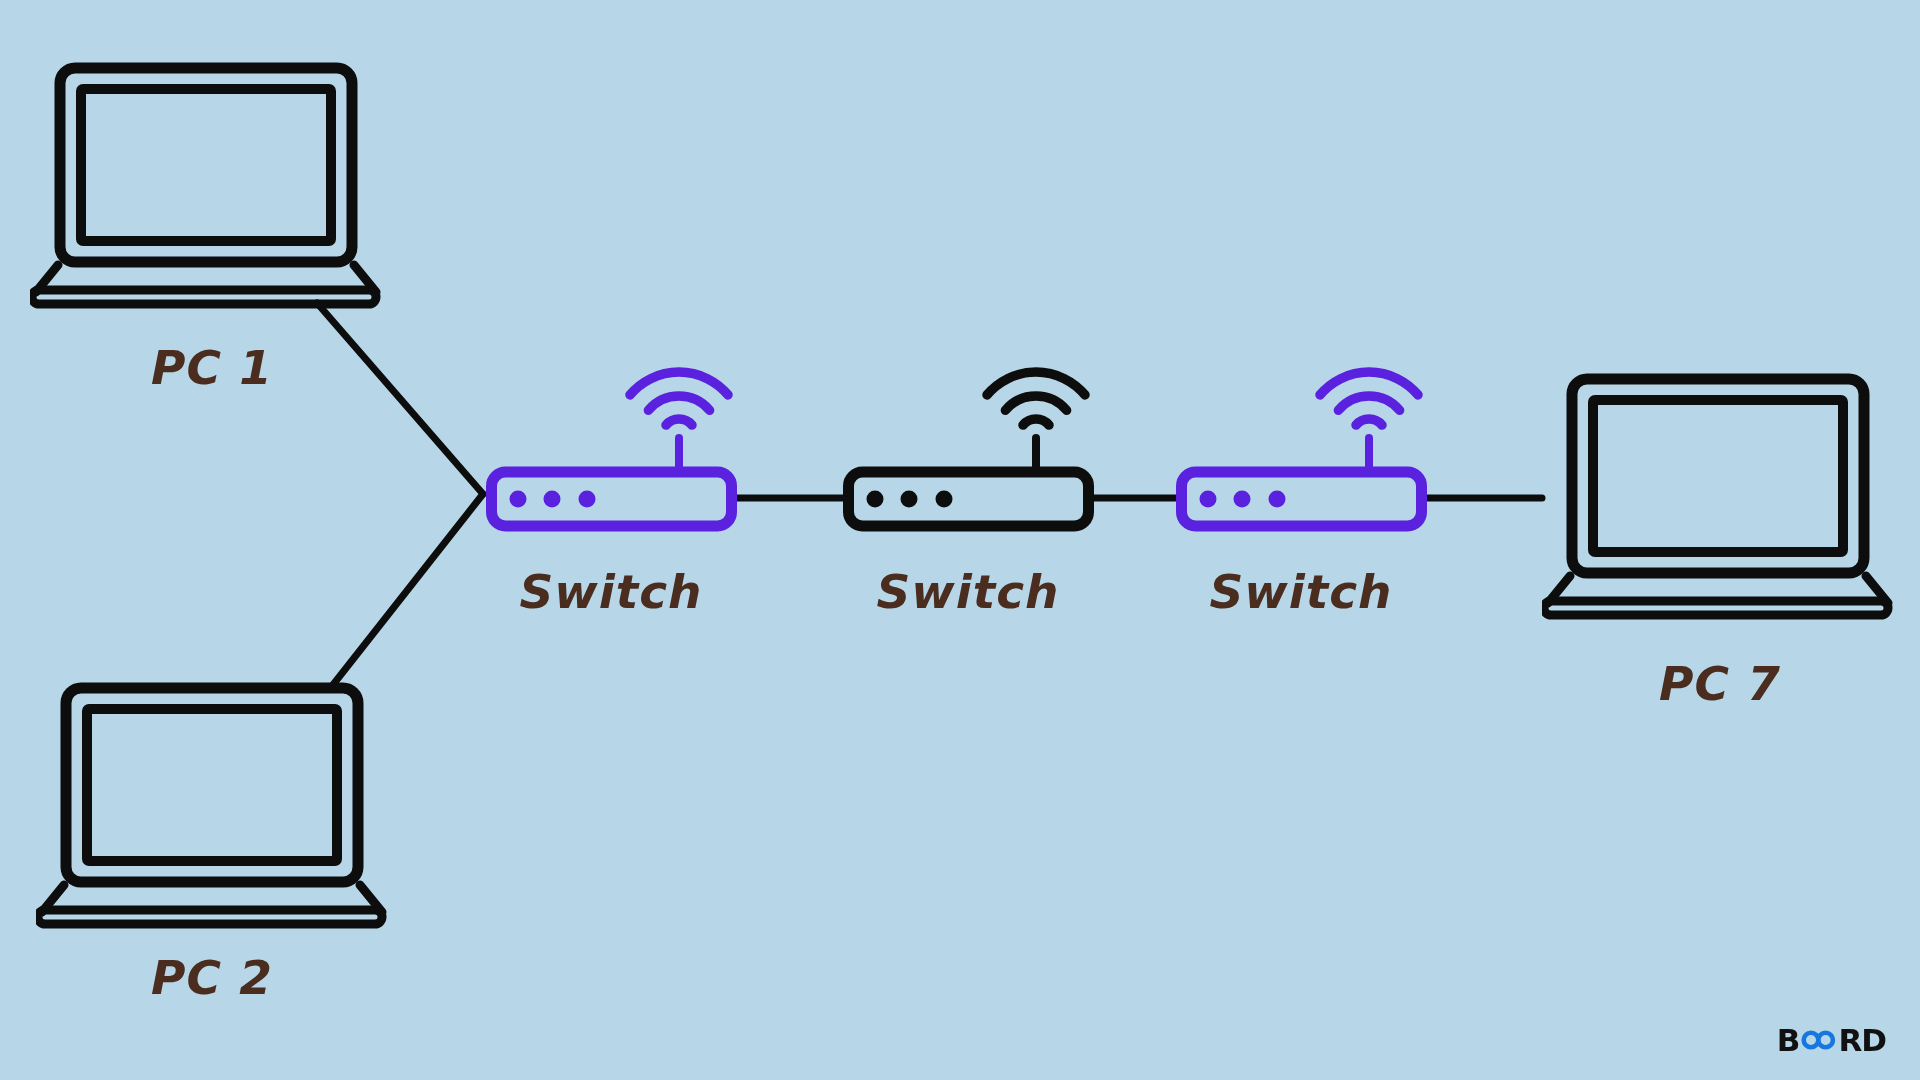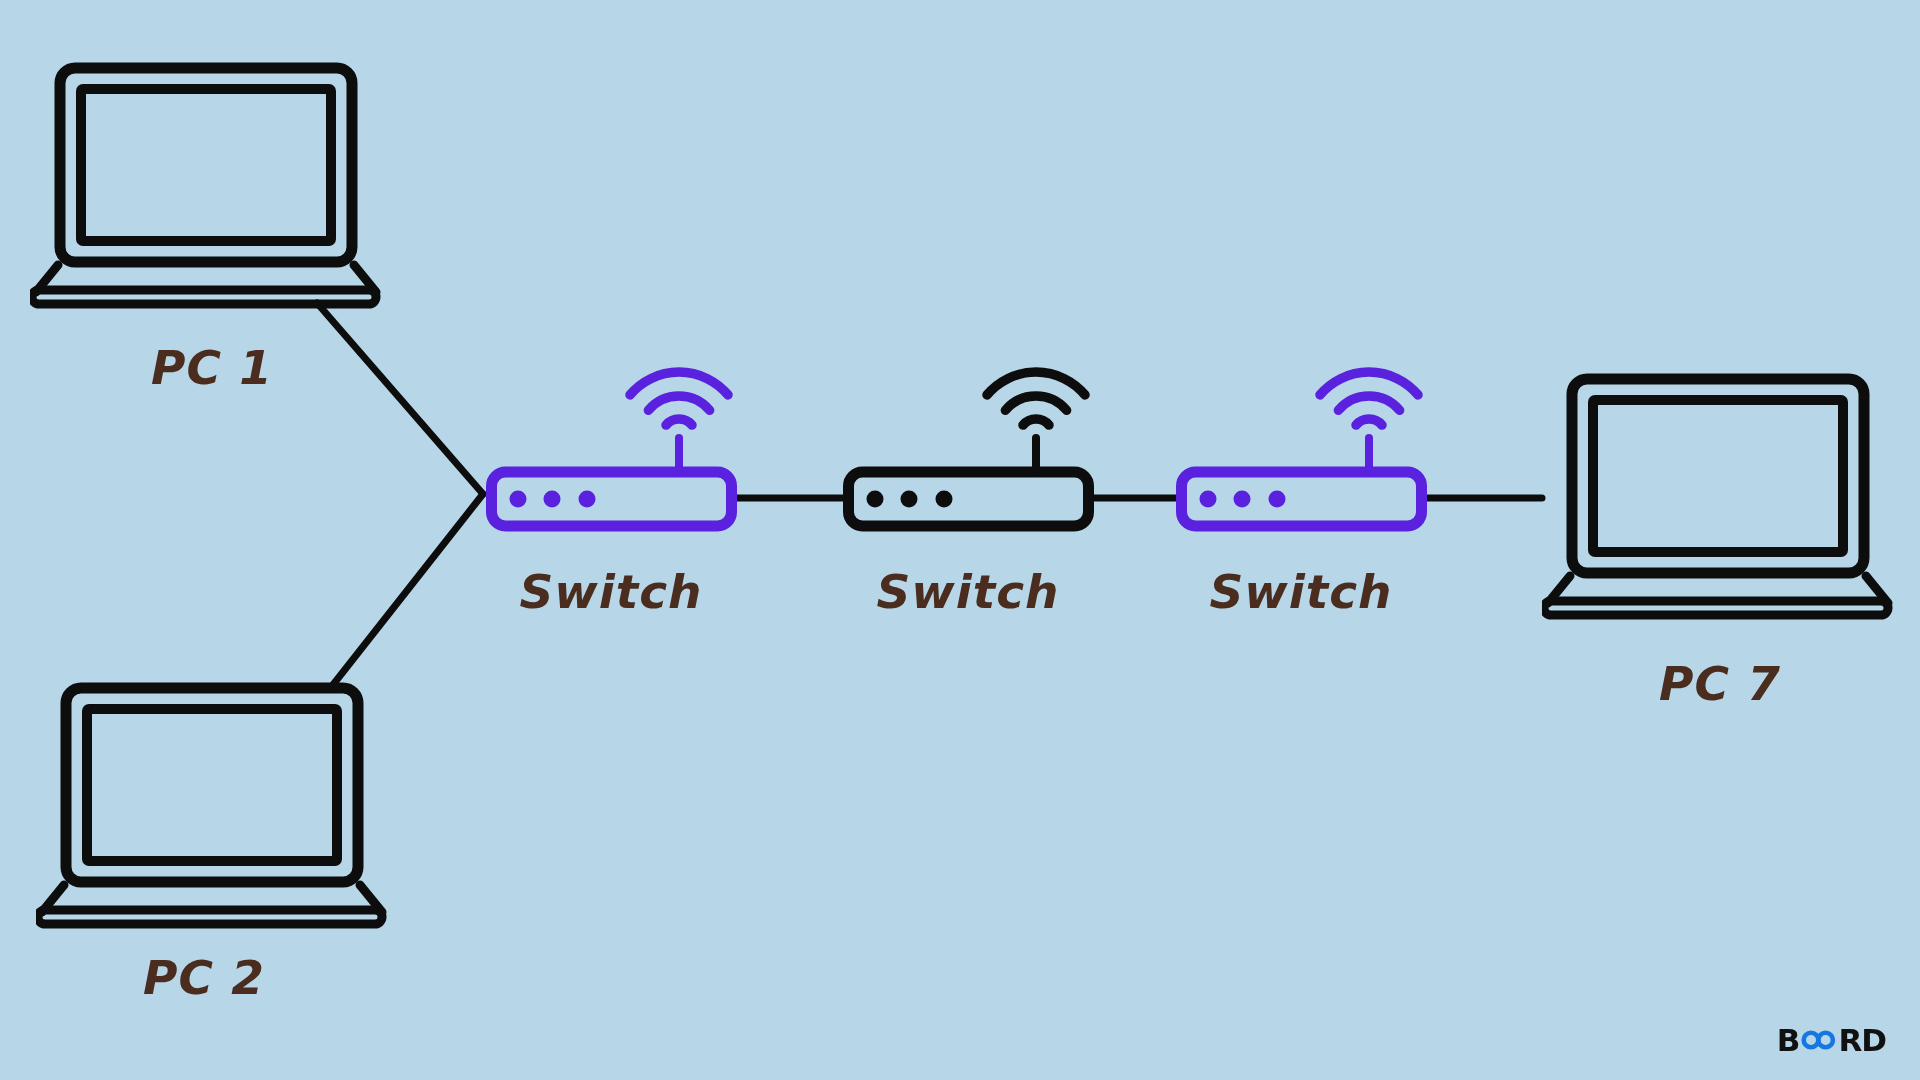--- a/index.html
+++ b/index.html
@@ -90,21 +90,21 @@
   <svg class="laptop-icon" width="352" height="250" viewBox="0 0 352 250">
     <g fill="none" stroke="currentColor" stroke-linejoin="round" stroke-linecap="round">
       <rect x="30" y="6" width="292" height="194" rx="15" stroke-width="11"></rect>
       <rect x="51" y="27" width="250" height="152" rx="2" stroke-width="10"></rect>
       <path d="M28,203 L6,230" stroke-width="9"></path>
       <path d="M324,203 L346,230" stroke-width="9"></path>
       <rect x="2" y="228" width="344" height="14" rx="7" stroke-width="9"></rect>
     </g>
   </svg>
 </div>
-<div class="node-label" style="left:204px; top:952px;text-align:right;">PC 2</div>
+<div class="node-label" style="left:212px; top:952px;text-align:right;">PC 2</div>
 
 <div class="abs" style="left:485px; top:322px;">
   <svg class="device-icon purple" width="254" height="212" viewBox="0 0 254 212">
     <g fill="none" stroke="currentColor" stroke-linecap="round" stroke-linejoin="round">
       <rect x="6.5" y="150" width="240" height="54" rx="14" stroke-width="11"></rect>
       <line x1="194" y1="150" x2="194" y2="116" stroke-width="8"></line>
       <path d="M181,103.1 A17,17 0 0 1 207,103.1" stroke-width="9.5"></path>
       <path d="M163.4,88.3 A40,40 0 0 1 224.6,88.3" stroke-width="9.5"></path>
       <path d="M145,72.9 A64,64 0 0 1 243,72.9" stroke-width="9.5"></path>
     </g>

